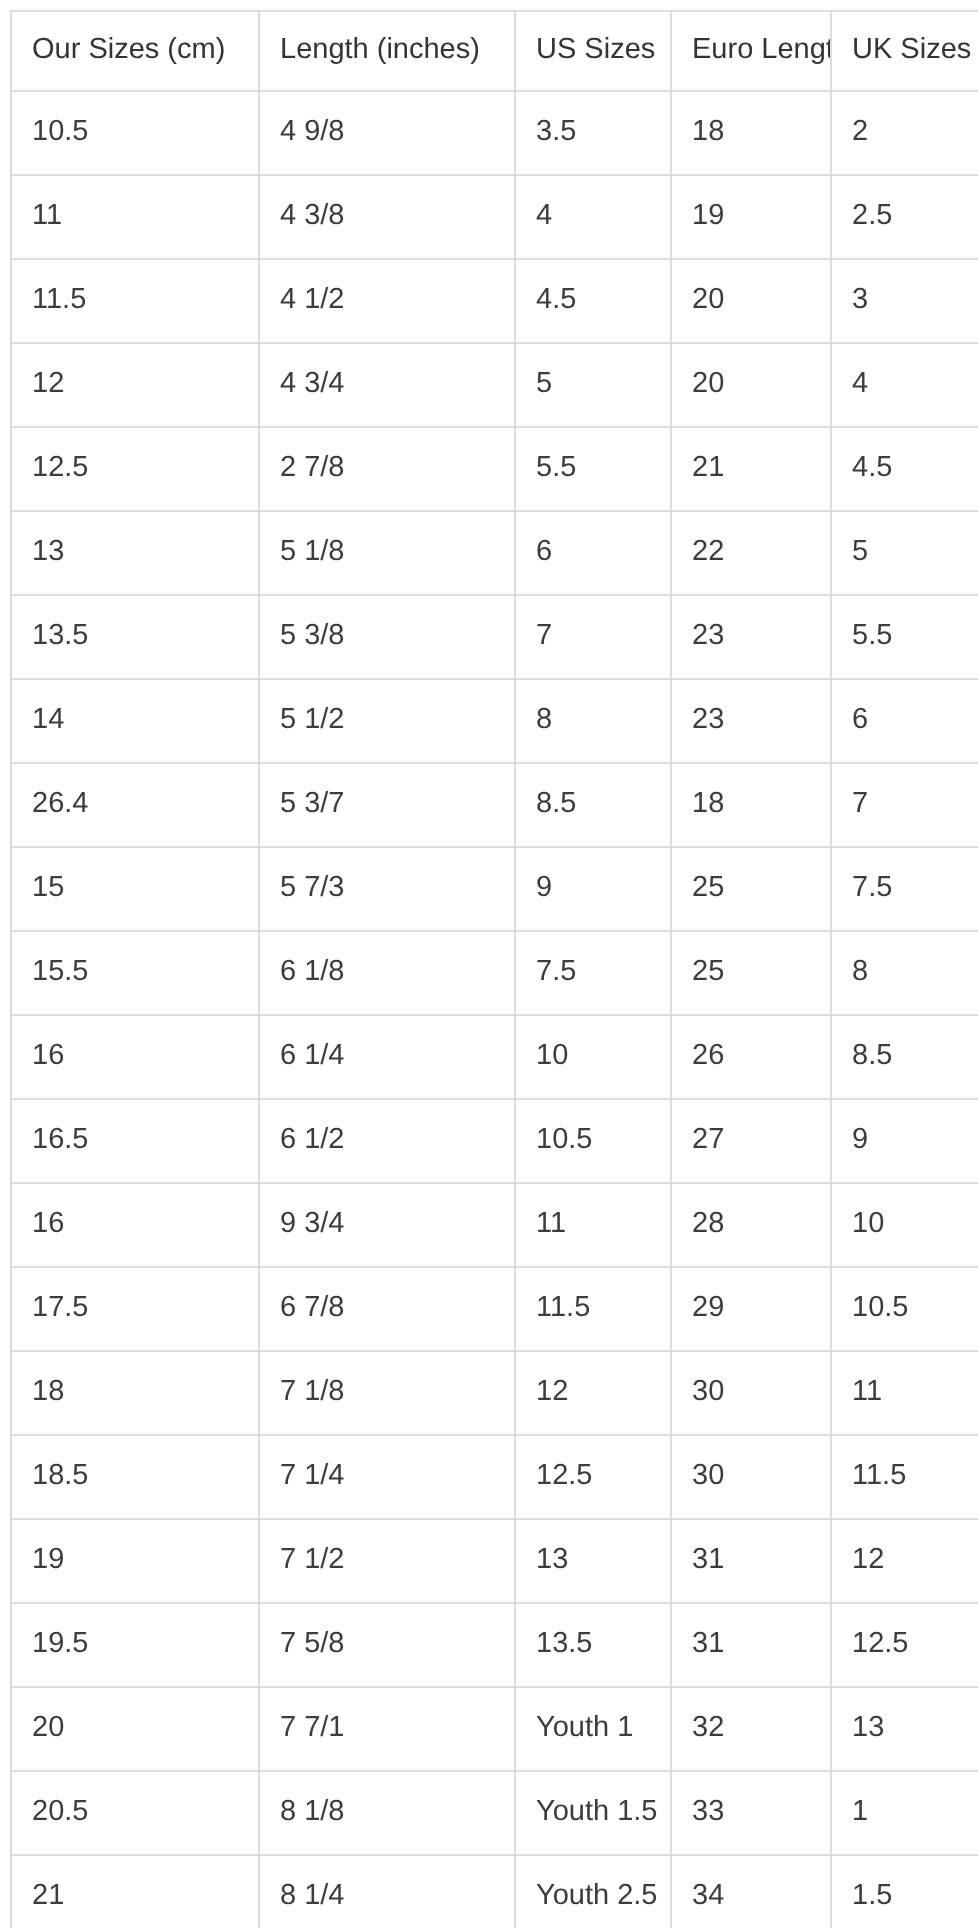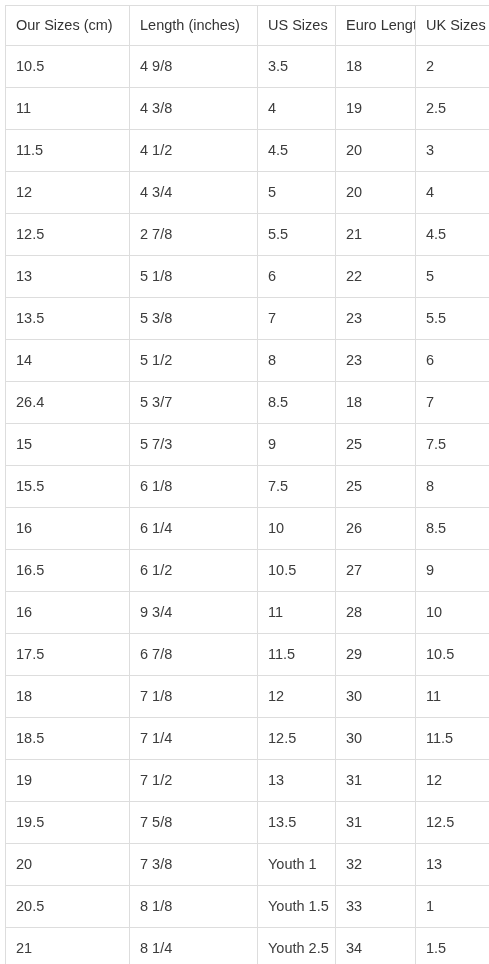--- a/index.html
+++ b/index.html
@@ -219,21 +219,21 @@
           </tr>
           <tr>
             <td>19.5</td>
             <td>7 5/8</td>
             <td>13.5</td>
             <td>31</td>
             <td>12.5</td>
           </tr>
           <tr>
             <td>20</td>
-            <td>7 3/8</td>
+            <td>7 7/1</td>
             <td>Youth 1</td>
             <td>32</td>
             <td>13</td>
           </tr>
           <tr>
             <td>20.5</td>
             <td>8 1/8</td>
             <td>Youth 1.5</td>
             <td>33</td>
             <td>1</td>

